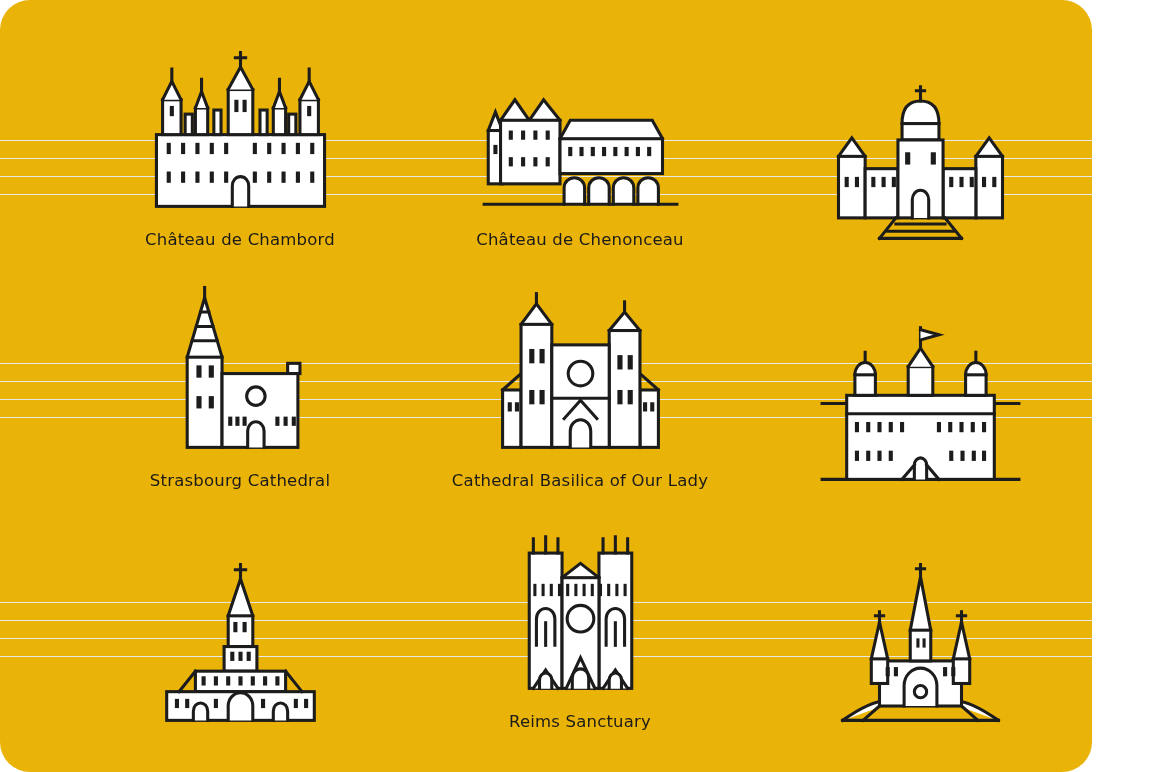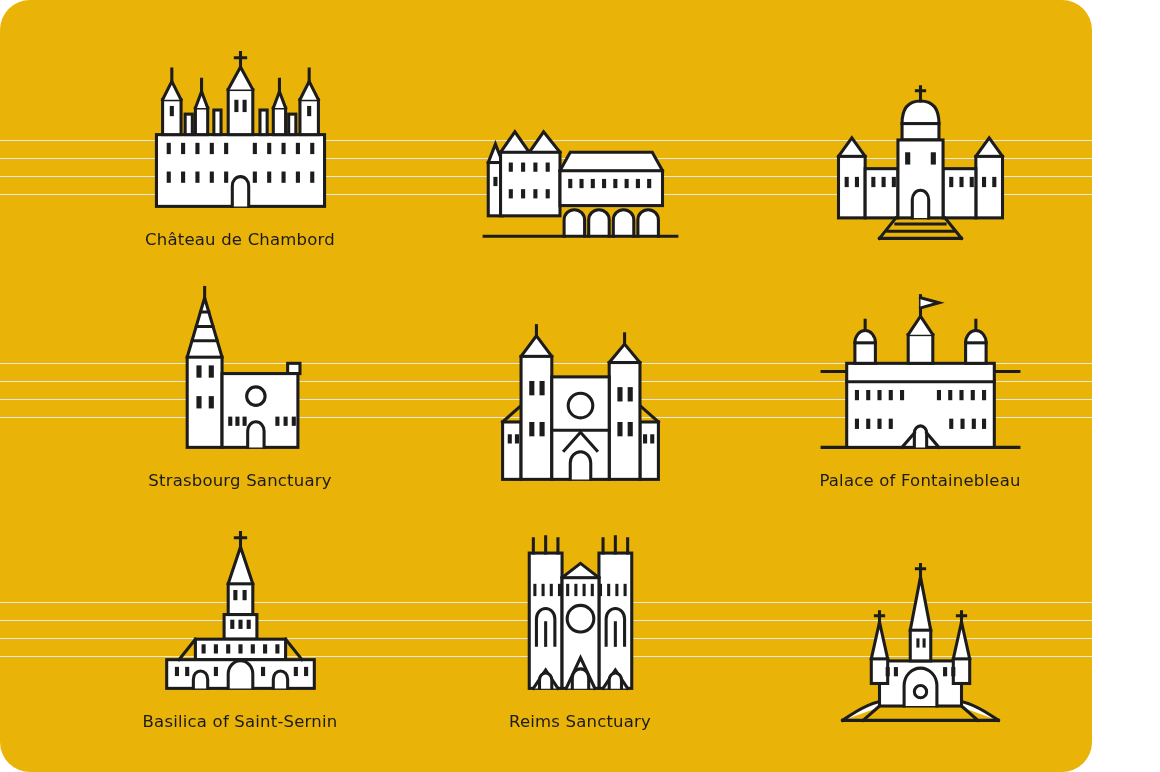--- a/index.html
+++ b/index.html
@@ -121,20 +121,21 @@
           <rect x="88" y="102" width="4" height="9"></rect>
             <rect x="99" y="102" width="4" height="9"></rect>
           <rect x="110" y="102" width="4" height="9"></rect>
             <rect x="121" y="102" width="4" height="9"></rect>
           <rect x="132" y="102" width="4" height="9"></rect>
             <rect x="143" y="102" width="4" height="9"></rect>
           <rect x="154" y="102" width="4" height="9"></rect>
             <rect x="165" y="102" width="4" height="9"></rect>
         </g>
       </svg>
+      <figcaption class="caption">Château de Chenonceau</figcaption>
     </figure>
 
     <figure class="cell">
       <svg class="art" width="205" height="175" viewBox="0 0 200 170">
         <g class="s">
           <path d="M82,48 Q82,26 100,26 Q118,26 118,48"></path>
           <rect x="82" y="48" width="36" height="16"></rect>
           <path d="M100,26 V12 M96,16 H104"></path>
           <path d="M20,80 L33,62 L46,80"></path>
           <rect x="20" y="80" width="26" height="60"></rect>
@@ -182,21 +183,21 @@
           <rect x="57" y="110" width="5" height="12"></rect>
             <rect x="69" y="110" width="5" height="12"></rect>
           <rect x="88" y="130" width="4" height="9"></rect>
             <rect x="95" y="130" width="4" height="9"></rect>
           <rect x="102" y="130" width="4" height="9"></rect>
             <rect x="134" y="130" width="4" height="9"></rect>
           <rect x="142" y="130" width="4" height="9"></rect>
             <rect x="150" y="130" width="4" height="9"></rect>
         </g>
       </svg>
-      <figcaption class="caption">Strasbourg Sanctuary</figcaption>
+      <figcaption class="caption">Strasbourg Cathedral</figcaption>
     </figure>
 
     <figure class="cell">
       <svg class="art" width="205" height="175" viewBox="0 0 200 170">
         <g class="s">
           <rect x="24" y="104" width="18" height="56"></rect>
           <path d="M24,104 L42,88"></path>
           <rect x="158" y="104" width="18" height="56"></rect>
           <path d="M176,104 L158,88"></path>
           <path d="M42,40 L57,20 L72,40"></path>
@@ -219,20 +220,21 @@
           <rect x="50" y="104" width="5" height="14"></rect>
             <rect x="60" y="104" width="5" height="14"></rect>
           <rect x="136" y="104" width="5" height="14"></rect>
             <rect x="146" y="104" width="5" height="14"></rect>
           <rect x="29" y="116" width="4" height="9"></rect>
             <rect x="36" y="116" width="4" height="9"></rect>
           <rect x="161" y="116" width="4" height="9"></rect>
             <rect x="168" y="116" width="4" height="9"></rect>
         </g>
       </svg>
+      <figcaption class="caption">Cathedral Basilica of Our Lady</figcaption>
     </figure>
 
     <figure class="cell">
       <svg class="art" width="205" height="175" viewBox="0 0 200 170">
         <g class="s">
           <path d="M4,86 H28 M172,86 H196"></path>
           <path d="M4,160 H196"></path>
           <rect x="28" y="78" width="144" height="82"></rect>
           <path d="M28,96 H172"></path>
           <path d="M36,58 a10,12 0 0 1 20,0"></path>
@@ -262,21 +264,20 @@
           <rect x="36" y="132" width="4" height="10"></rect>
             <rect x="47" y="132" width="4" height="10"></rect>
           <rect x="58" y="132" width="4" height="10"></rect>
             <rect x="69" y="132" width="4" height="10"></rect>
           <rect x="128" y="132" width="4" height="10"></rect>
             <rect x="139" y="132" width="4" height="10"></rect>
           <rect x="150" y="132" width="4" height="10"></rect>
             <rect x="160" y="132" width="4" height="10"></rect>
         </g>
       </svg>
-      <figcaption class="caption">Palace of Fontainebleau</figcaption>
     </figure>
 
     <figure class="cell">
       <svg class="art" width="205" height="175" viewBox="0 0 200 170">
         <g class="s">
           <path d="M88,58 L100,22 L112,58"></path>
           <path d="M100,22 V8 M95,13 H105"></path>
           <rect x="88" y="58" width="24" height="30"></rect>
           <rect x="84" y="88" width="32" height="24"></rect>
           <rect x="56" y="112" width="88" height="20"></rect>
@@ -300,21 +301,20 @@
             <rect x="122" y="117" width="4" height="9"></rect>
           <rect x="134" y="117" width="4" height="9"></rect>
           <rect x="36" y="139" width="4" height="9"></rect>
             <rect x="46" y="139" width="4" height="9"></rect>
           <rect x="74" y="139" width="4" height="9"></rect>
             <rect x="120" y="139" width="4" height="9"></rect>
           <rect x="152" y="139" width="4" height="9"></rect>
             <rect x="162" y="139" width="4" height="9"></rect>
         </g>
       </svg>
-      <figcaption class="caption">Basilica of Saint-Sernin</figcaption>
     </figure>
 
     <figure class="cell">
       <svg class="art" width="205" height="175" viewBox="0 0 200 170">
         <g class="s">
           <rect x="50" y="28" width="32" height="132"></rect>
           <path d="M54,28 V14 M66,28 V12 M78,28 V14"></path>
           <rect x="118" y="28" width="32" height="132"></rect>
           <path d="M122,28 V14 M134,28 V12 M146,28 V14"></path>
           <path d="M82,52 L100,38 L118,52"></path>

